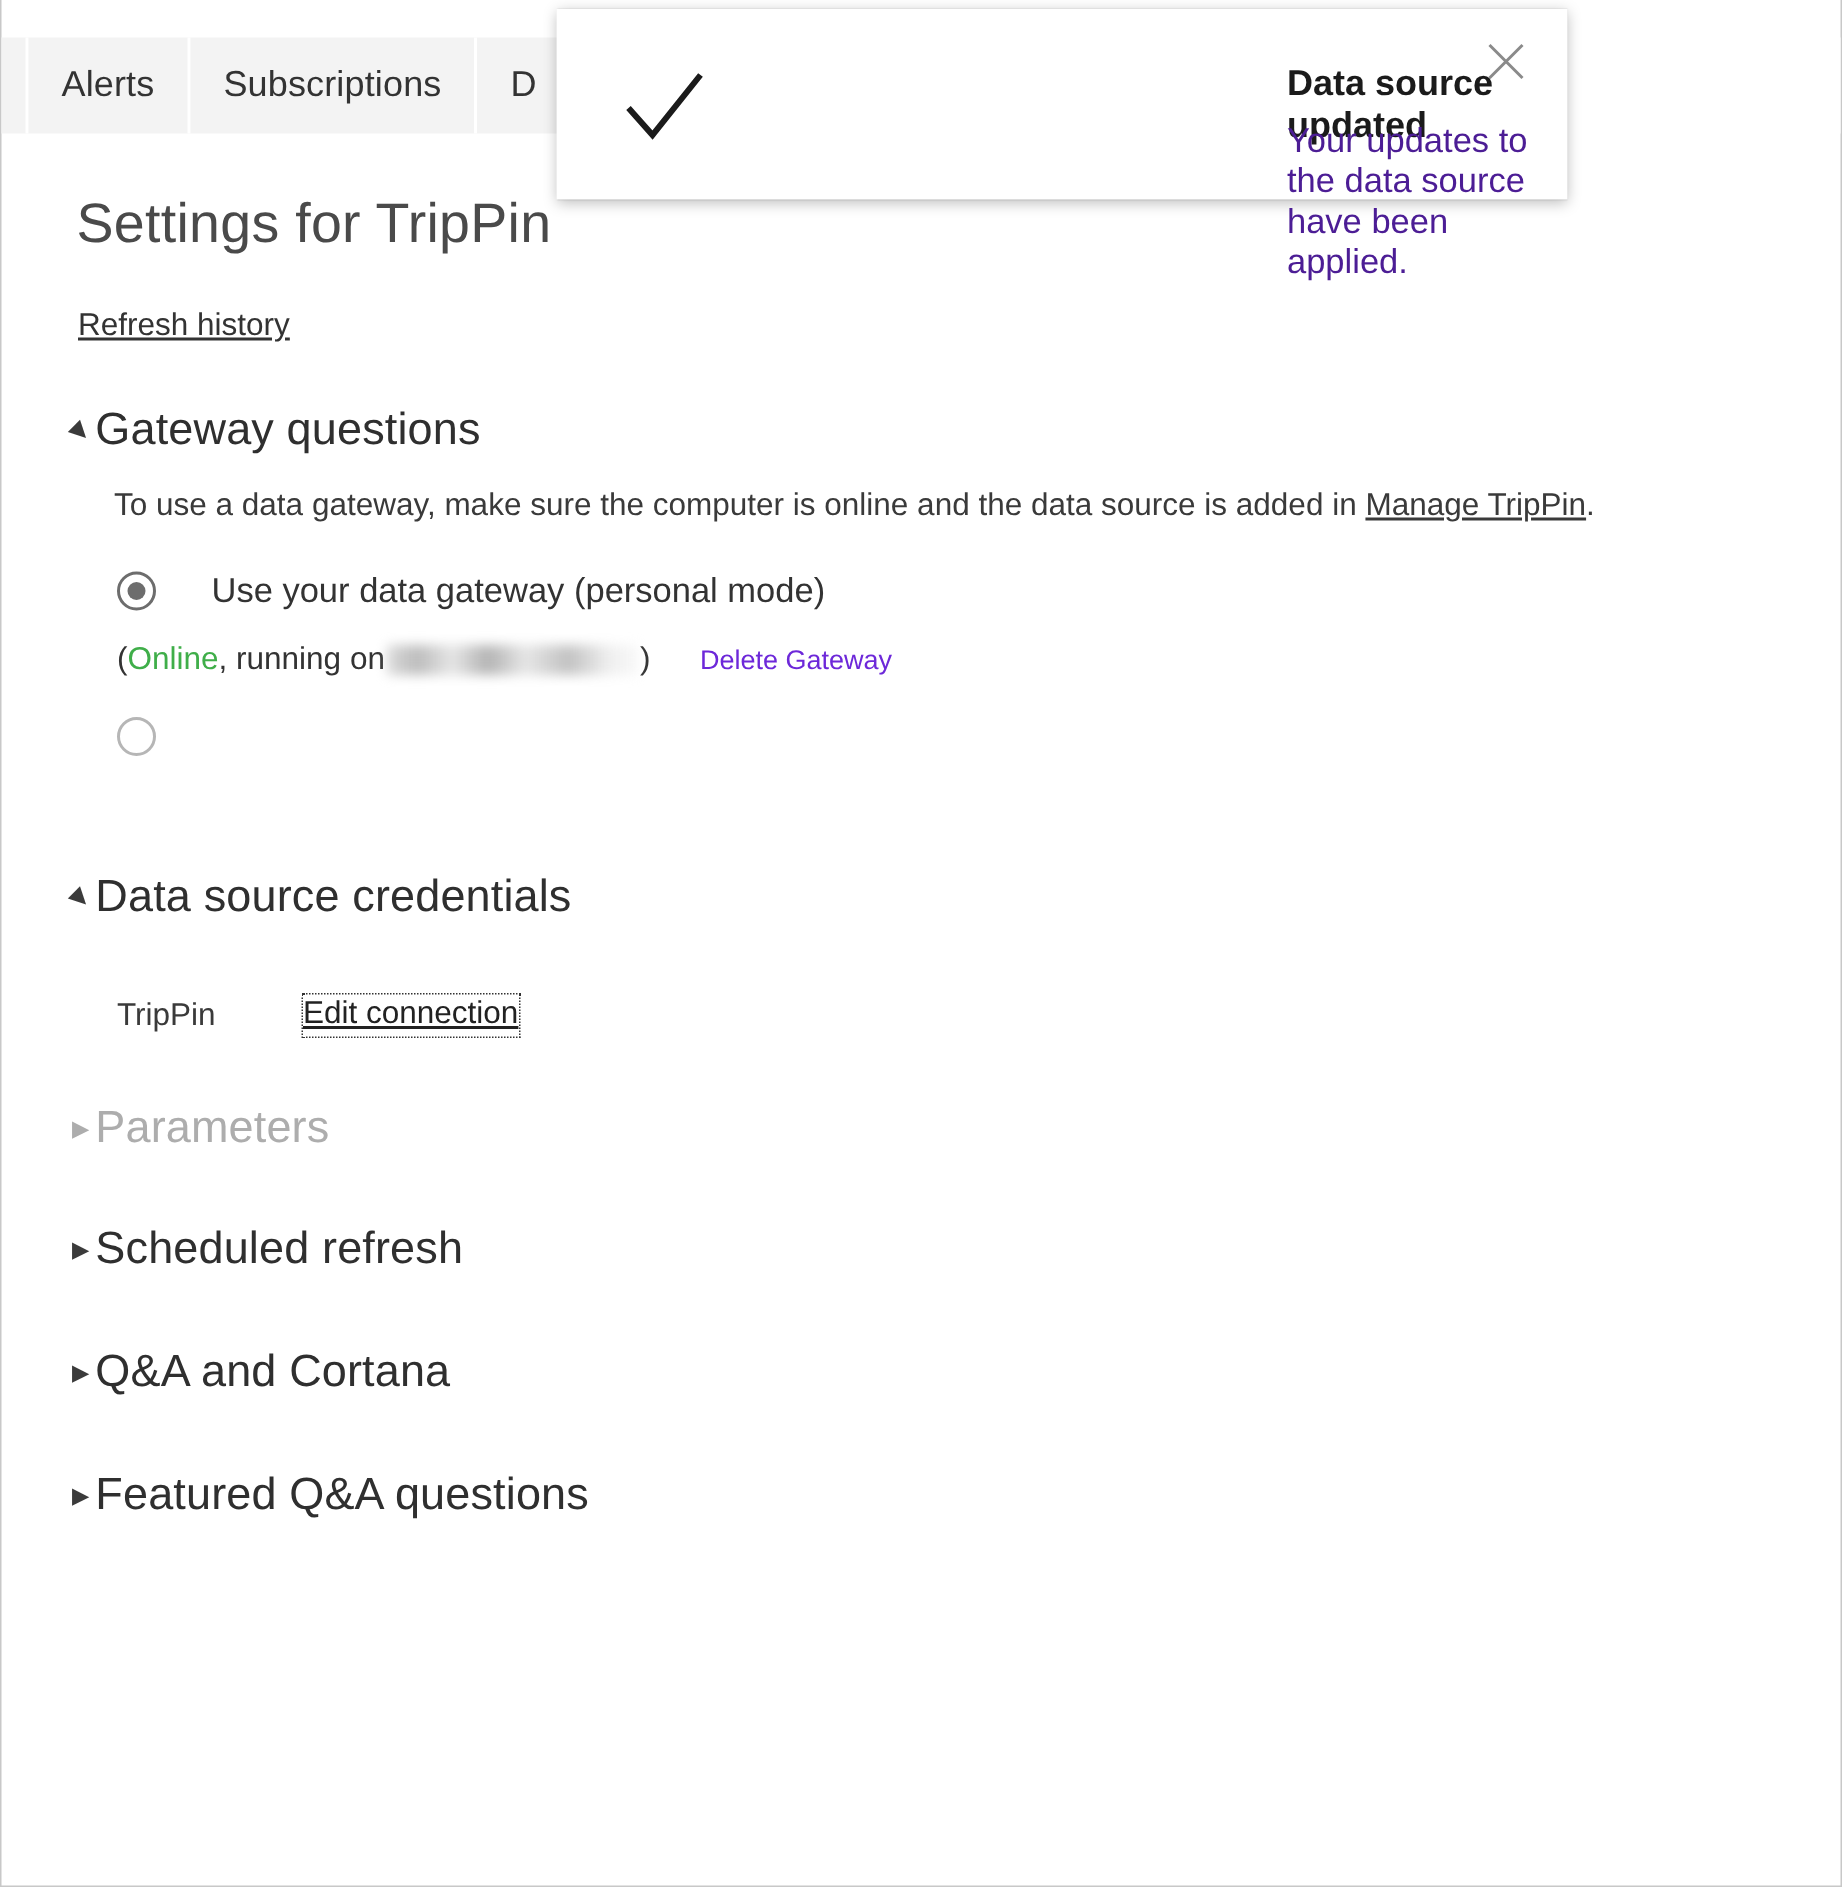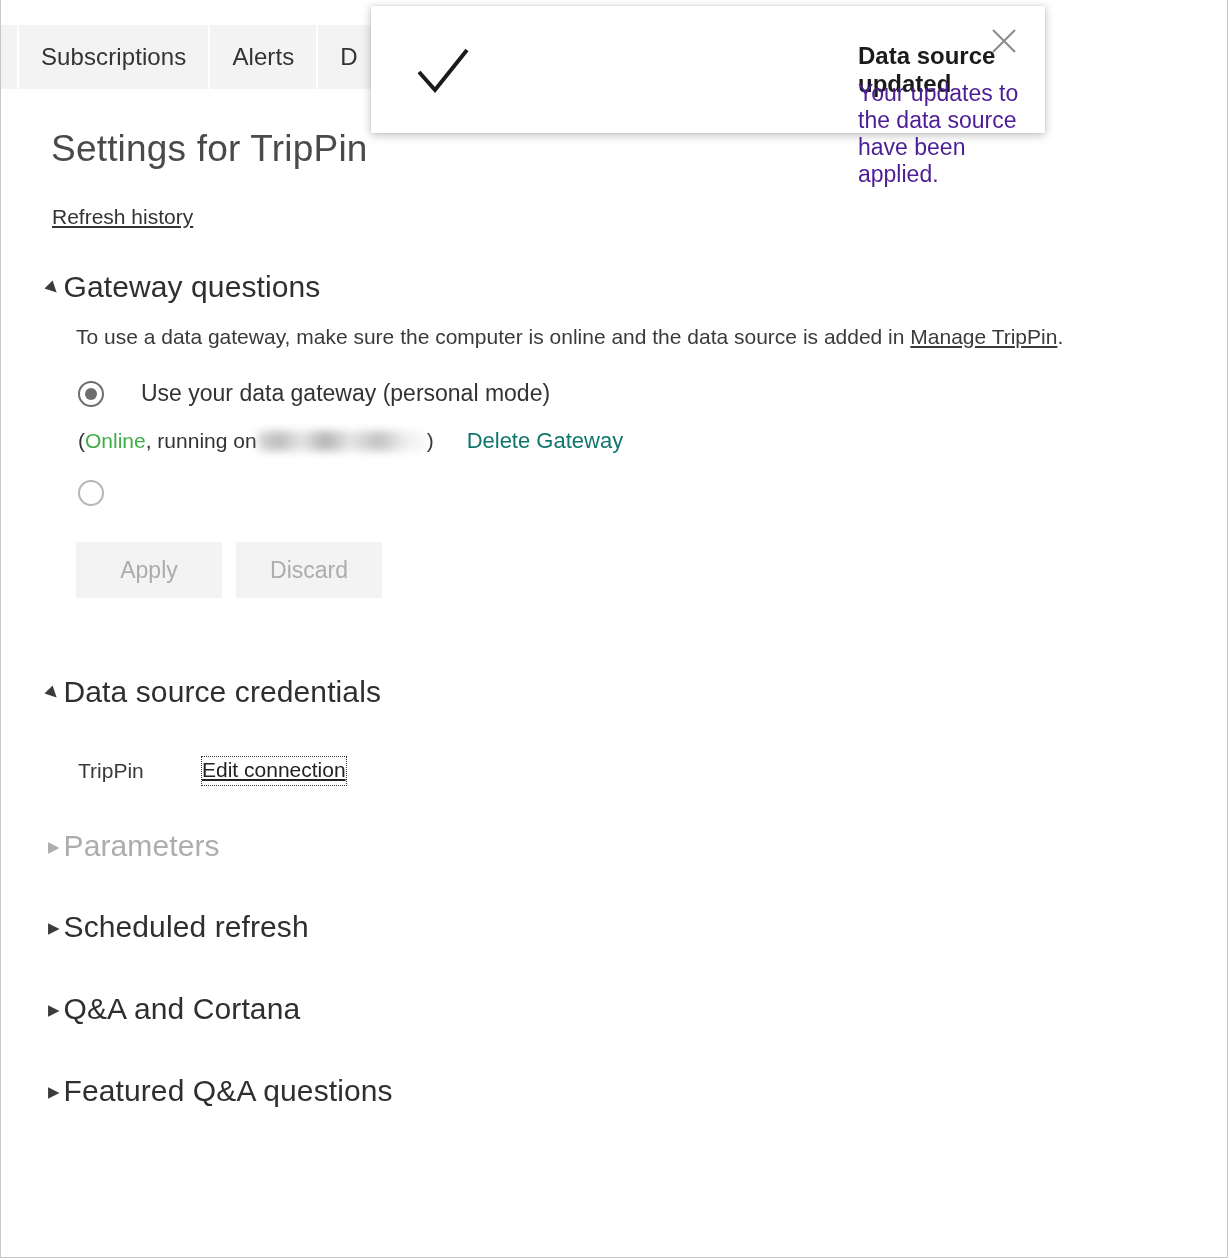--- a/index.html
+++ b/index.html
@@ -182,22 +182,22 @@
         rgba(150,150,150,0.72) 40%,
         rgba(200,200,200,0.45) 55%,
         rgba(165,165,165,0.68) 72%,
         rgba(215,215,215,0.40) 88%,
         rgba(230,230,230,0.25) 100%);
     filter: blur(4px);
     border-radius: 2px;
   }
   .delete-gateway {
     margin-left: 33px;
-    font-size: 22px;
-    color: #0f766e;
+    font-size: 18px;
+    color: #6d28d9;
     cursor: pointer;
   }
 
   .btn-row {
     display: flex;
     margin-left: 75px;
     margin-top: 36px;
   }
   .btn {
     width: 146px;
@@ -274,24 +274,24 @@
   }
 </style>
 </head>
 <body>
 
 <div id="screen">
 
   <div class="tabbar">
     <div class="tab-gap"></div>
     <div class="tab">
+      <span>Alerts</span>
+    </div>
+    <div class="tab">
       <span>Subscriptions</span>
-    </div>
-    <div class="tab">
-      <span>Alerts</span>
     </div>
     <div class="tab clipped">
       <span>D</span>
     </div>
   </div>
 
   <div class="content">
 
     <div class="page-title">Settings for TripPin</div>
 
@@ -318,24 +318,20 @@
         <span>, running on </span>
         <span class="blurred-host"></span>
         <span>)</span>
       <span class="delete-gateway">Delete Gateway</span>
     </div>
 
     <div class="radio-row">
       <span class="radio off"></span>
     </div>
 
-    <div class="btn-row">
-      <button class="btn" disabled="">Apply</button>
-      <button class="btn" disabled="">Discard</button>
-    </div>
 
     
     <div class="section-head" style="margin-top:77px">
       <span class="tri expanded">▶</span>
       <span class="stitle">Data source credentials</span>
     </div>
 
     <div class="cred-row">
       <span class="cred-name">TripPin</span>
       <span class="edit-cred">Edit connection</span>

